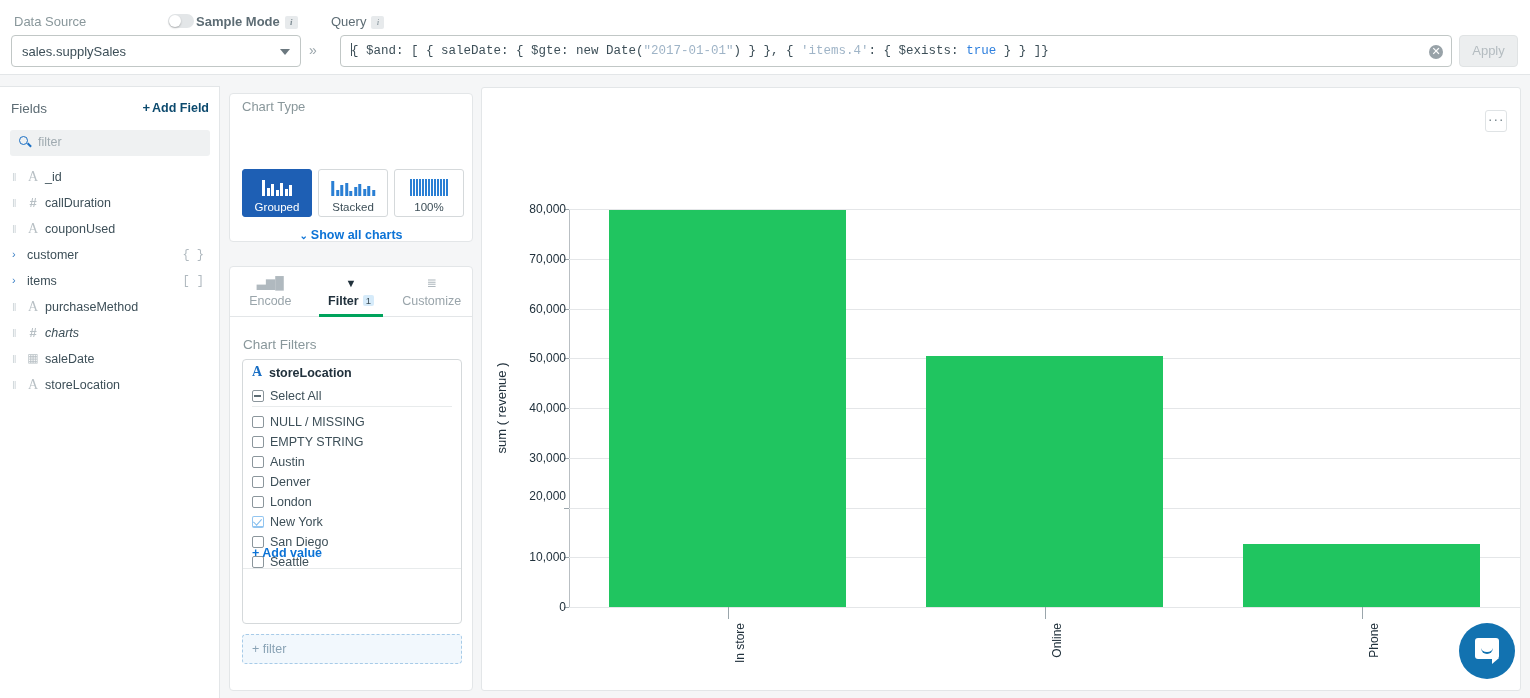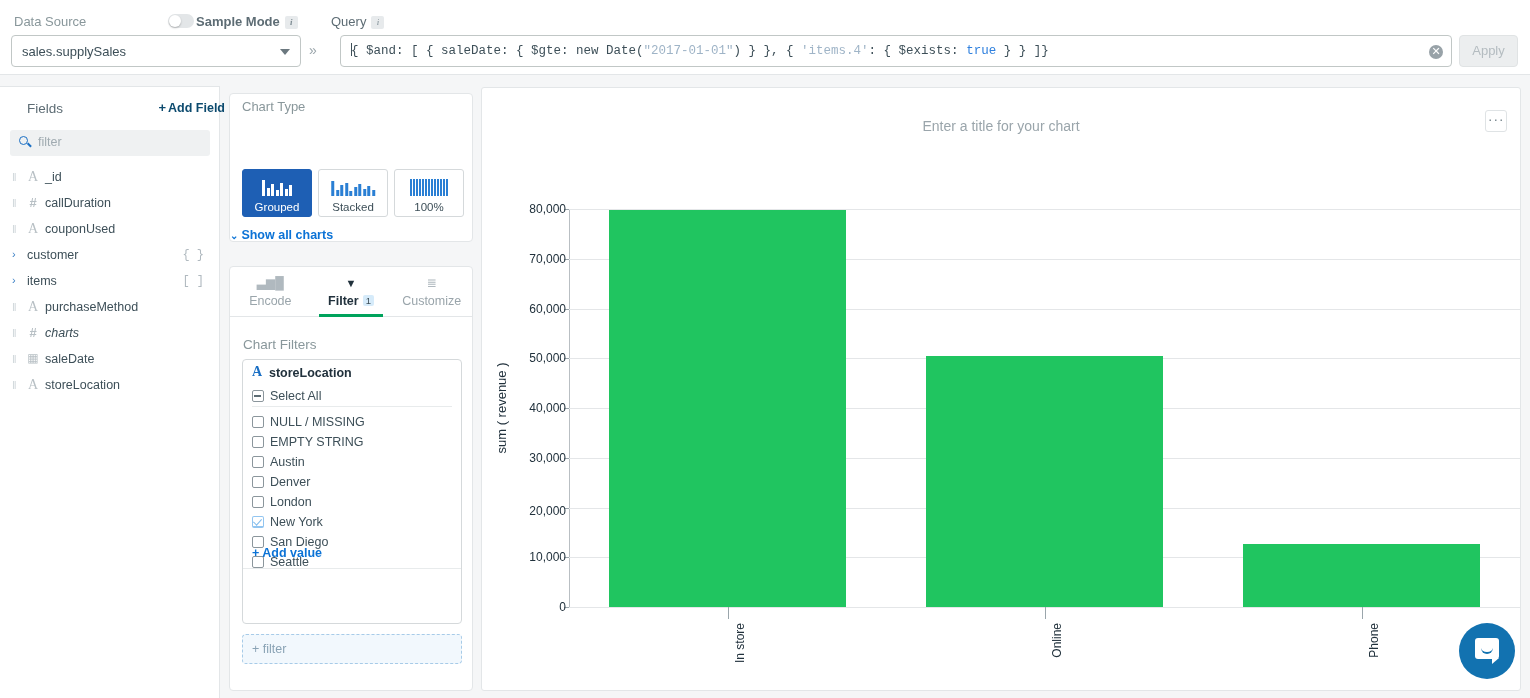--- a/index.html
+++ b/index.html
@@ -133,21 +133,21 @@
 
   
   .fields-panel {
     position: absolute; left: 0; top: 86px;
     width: 220px; height: 612px;
     background: #ffffff;
     border-right: 1px solid #e3e6e8;
     border-top: 1px solid #e3e6e8;
   }
   .fields-head {
-    position: absolute; left: 16px; top: 0;
+    position: absolute; left: 0; top: 0;
     width: 220px; height: 36px;
   }
   #fields-title {
     position: absolute; left: 11px; top: 14px;
     font-size: 13.5px; color: #5d6c74;
   }
   .add-field {
     position: absolute; right: 11px; top: 13px;
     color: #0c4a6e; font-size: 12.5px; font-weight: bold;
   }
@@ -267,20 +267,21 @@
   .ct-opt .ct-opt-label {
     position: absolute; bottom: 3px; left: 0; right: 0;
     text-align: center;
     font-size: 11.5px;
     color: #3d4f58;
   }
   .ct-opt.active .ct-opt-label { color: #ffffff; }
 
   .show-all {
     position: absolute; left: 0; right: 0; top: 134px;
+    text-align: center;
     color: #0c73d6; font-size: 12.5px; font-weight: bold;
   }
   .show-all .dn { font-size: 10px; margin-right: 3px; }
 
   
   .tabs {
     position: absolute; left: 0; top: 0;
     width: 242px; height: 50px;
     display: flex;
     border-bottom: 1px solid #e3e6e8;
@@ -730,37 +731,36 @@
     </div>
 
     <div class="fc-divider2"></div>
 
   </div>
 
   <div class="filter-drop">+ filter</div>
 </div>
 
 <div class="chart-panel">
-  <div id="chart-title">Enter a title for your chart</div>
   <div class="kebab">···</div>
 
   <div class="plot" id="plot">
     <div class="yaxis-line"></div>
     <div class="xaxis-line"></div>
     <div id="y-axis-title">sum ( revenue )</div>
 
   <div class="gridline" style="top: 398px;"></div>
       <div class="ytick-mark" style="top: 398px;"></div>
       <div class="ytick-label" style="top: 398px;">0</div>
       <div class="gridline" style="top: 348.25px;"></div>
       <div class="ytick-mark" style="top: 348.25px;"></div>
       <div class="ytick-label" style="top: 348.25px;">10,000</div>
       <div class="gridline" style="top: 298.5px;"></div>
       <div class="ytick-mark" style="top: 298.5px;"></div>
-      <div class="ytick-label" style="top: 302px;">20,000</div>
+      <div class="ytick-label" style="top: 287px;">20,000</div>
       <div class="gridline" style="top: 248.75px;"></div>
       <div class="ytick-mark" style="top: 248.75px;"></div>
       <div class="ytick-label" style="top: 248.75px;">30,000</div>
       <div class="gridline" style="top: 199px;"></div>
       <div class="ytick-mark" style="top: 199px;"></div>
       <div class="ytick-label" style="top: 199px;">40,000</div>
       <div class="gridline" style="top: 149.25px;"></div>
       <div class="ytick-mark" style="top: 149.25px;"></div>
       <div class="ytick-label" style="top: 149.25px;">50,000</div>
       <div class="gridline" style="top: 99.5px;"></div>

